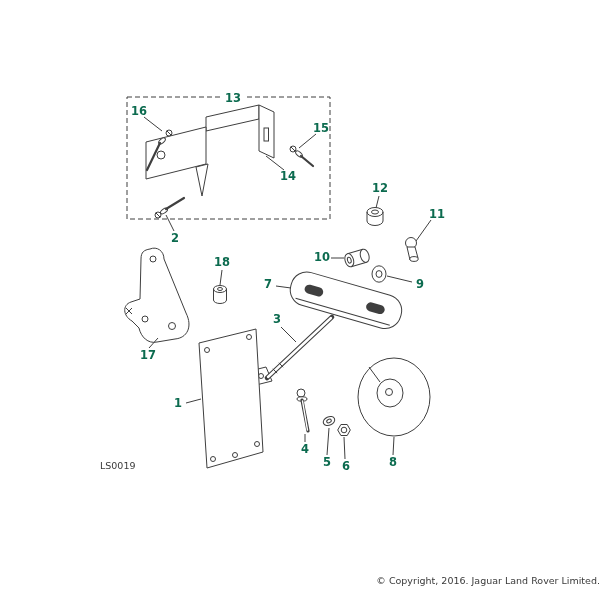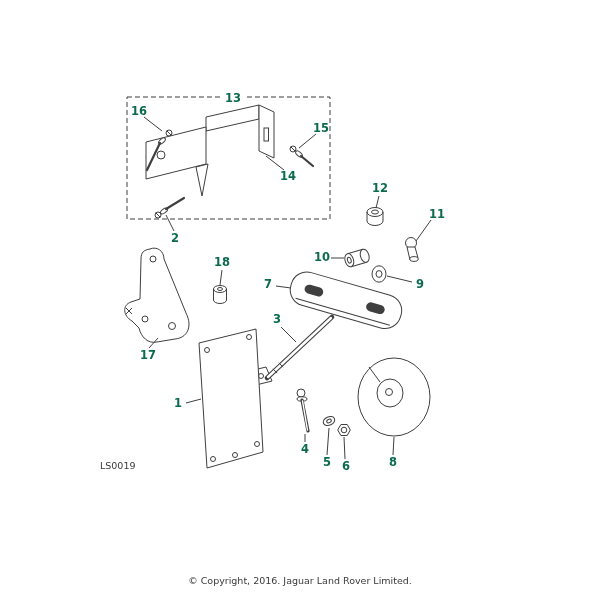--- a/index.html
+++ b/index.html
@@ -12,21 +12,21 @@
   .dash{fill:none;stroke:var(--line,#3f3f3f);stroke-width:1;stroke-dasharray:5 3;}
   .leader{stroke:var(--line,#3f3f3f);stroke-width:1;}
   .rodo{stroke:var(--line,#3f3f3f);stroke-width:4.6;stroke-linecap:round;}
   .rodi{stroke:#fff;stroke-width:2.4;stroke-linecap:round;}
   .shafto{stroke:var(--line,#3f3f3f);stroke-width:3.2;stroke-linecap:round;}
   .shafti{stroke:#fff;stroke-width:1.4;stroke-linecap:round;}
   .scr{stroke:var(--line,#3f3f3f);stroke-width:2.2;stroke-linecap:round;}
   text.callout{fill:var(--label,#0c6b4f);font-weight:bold;font-size:11.5px;
                font-family:"DejaVu Sans",sans-serif;text-anchor:middle;}
   text.small{fill:#3a3a3a;font-size:9.5px;font-family:"DejaVu Sans",sans-serif;}
-  .footer{position:absolute;left:0;right:0;bottom:14px;text-align:center;
+  .footer{position:absolute;left:0;right:0;bottom:14px;text-align:right;
           font-size:9.5px;color:#3a3a3a;}
 </style>
 </head>
 <body>
 
 <div class="canvas">
 <svg width="600" height="600" viewBox="0 0 600 600">
 
   <rect class="dash" x="127" y="97" width="203" height="122"></rect>
   <rect x="221" y="90" width="24" height="13" fill="#fff"></rect>

